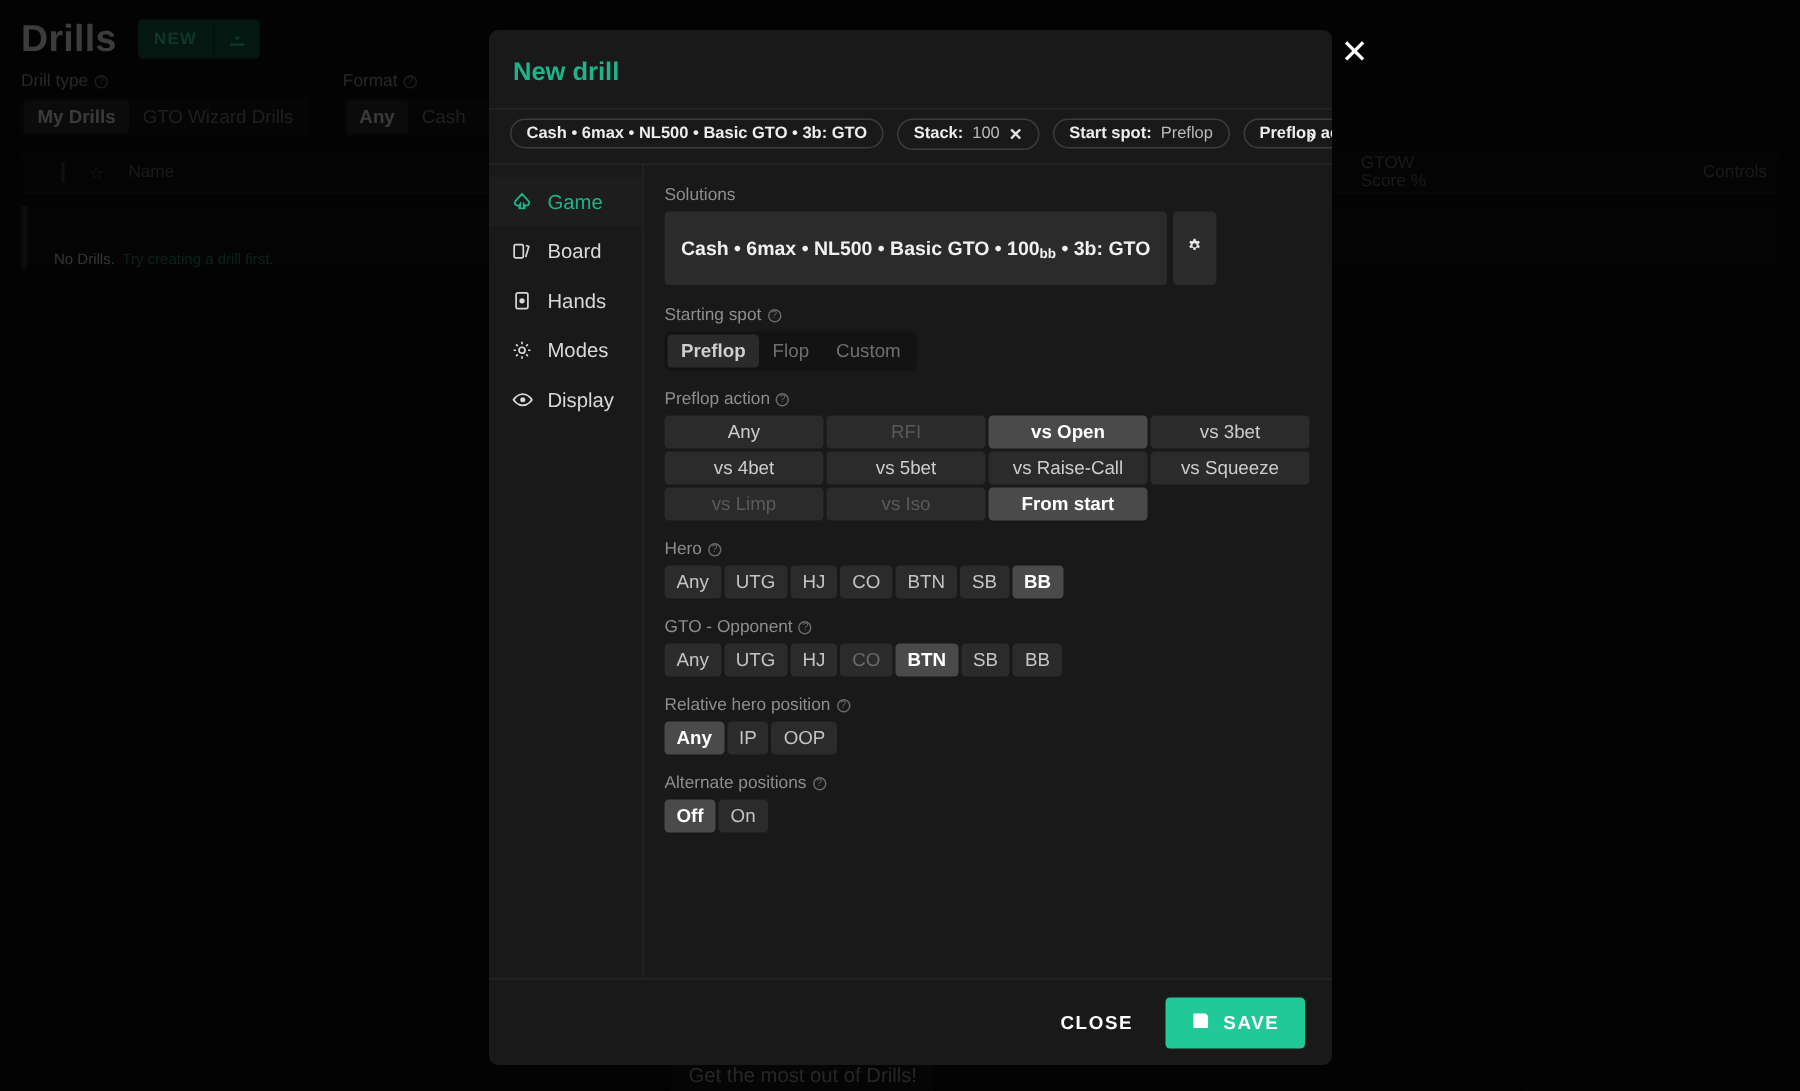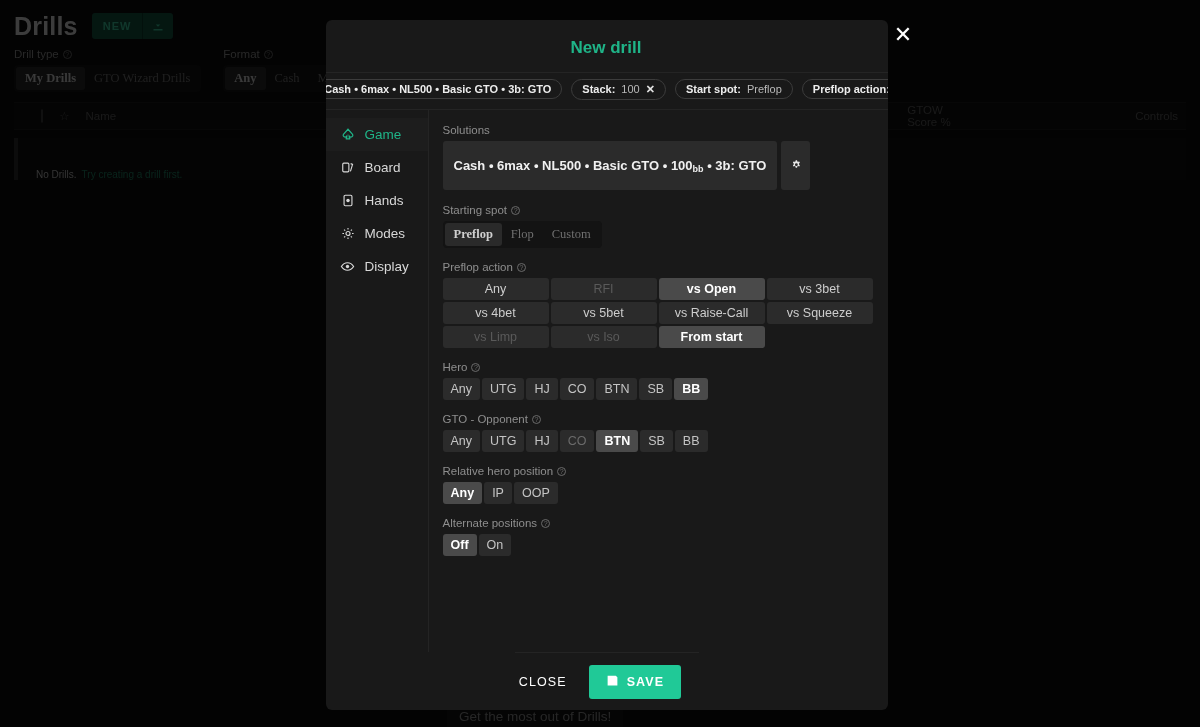--- a/index.html
+++ b/index.html
@@ -17,21 +17,21 @@
   .page-header { display: flex; align-items: center; gap: 14px; padding: 8px 14px 0 14px; height: 44px; }
   .page-title { font-size: 25px; font-weight: bold; color: #d8d8d8; letter-spacing: .2px; }
   .new-btn { display: flex; align-items: center; height: 26px; background: #14533f; border-radius: 3px; overflow: hidden; }
   .new-btn .lbl { font-size: 11px; font-weight: bold; letter-spacing: 1px; color: #39c59a; padding: 0 11px; }
   .new-btn .sep { width: 1px; height: 26px; background: #0d3c2d; }
   .new-btn .ico { padding: 0 9px; color: #39c59a; display: flex; align-items: center; }
 
   .filters { display: flex; padding: 4px 14px 0 14px; gap: 0; }
   .filter-group { margin-right: 22px; }
   .filter-label { font-size: 11px; color: #5c5c5c; display: flex; align-items: center; gap: 4px; margin-bottom: 4px; }
-  .seg { display: inline-flex; background: #131313; border-radius: 4px; padding: 2px; font-family: Liberation Serif, serif; }
+  .seg { display: inline-flex; background: #131313; border-radius: 4px; padding: 2px; }
   .seg button {
     font-family: inherit; font-size: 12.5px; border: 0; background: transparent;
     color: #6f6f6f; padding: 4px 9px; border-radius: 3px; cursor: pointer; white-space: nowrap;
   }
   .seg button.sel { background: #2a2a2a; color: #cfcfcf; font-weight: bold; }
 
   .table-head {
     display: flex; align-items: center; height: 28px; margin: 10px 14px 0 14px;
     background: #101010; border-top: 1px solid #1a1a1a; border-bottom: 1px solid #1a1a1a;
     font-size: 11.5px; color: #5a5a5a;
@@ -49,21 +49,21 @@
     gap: 8px; background: #121212; padding: 0 12px; font-size: 13.5px; color: #8a8a8a; flex-direction: column;
   }
   .toast .badge { width: 15px; height: 15px; background: #2b4f46; border-radius: 2px; }
   .toast a { color: #8a8a8a; text-decoration: underline; }
   .toast .x { color: #9a9a9a; font-size: 14px; margin-left: 6px; cursor: pointer; }
 
   
   .scrim { position: absolute; inset: 0; background: rgba(0,0,0,.72); }
   .modal {
     position: absolute; left: 326px; top: 20px; width: 562px; height: 690px;
-    background: #191919; border-radius: 6px; display: flex; flex-direction: column; overflow: hidden; align-items: center;
+    background: #191919; border-radius: 6px; display: flex; flex-direction: column; overflow: hidden;
   }
   .modal-close {
     position: absolute; left: 890px; top: 22px; width: 26px; height: 26px; color: #fff;
     font-size: 22px; line-height: 26px; text-align: center; cursor: pointer;
   }
   .modal-title { padding: 18px 18px 14px 16px; font-size: 17px; font-weight: bold; color: #1fb488; }
 
   .chipbar {
     position: relative; display: flex; align-items: center; gap: 9px;
     padding: 6px 14px 10px 14px; border-top: 1px solid #242424; border-bottom: 1px solid #242424;
@@ -123,21 +123,21 @@
   }
   .pbtn.sel { background: #4a4a4a; color: #fff; font-weight: bold; }
   .pbtn.dim { color: #6a6a6a; }
 
   .modal-foot {
     border-top: 1px solid #242424; height: 58px; display: flex; align-items: center;
     justify-content: flex-end; gap: 18px; padding-right: 18px;
   }
   .close-btn {
     font-family: inherit; background: transparent; border: 0; color: #fff; font-size: 12.5px;
-    font-weight: normal; letter-spacing: 1.1px; cursor: pointer; padding: 8px 4px;
+    font-weight: bold; letter-spacing: 1.1px; cursor: pointer; padding: 8px 4px;
   }
   .save-btn {
     font-family: inherit; background: #20c997; border: 0; border-radius: 3px; color: #fff;
     font-size: 12.5px; font-weight: bold; letter-spacing: 1.1px; height: 34px; padding: 0 17px;
     display: flex; align-items: center; gap: 8px; cursor: pointer;
   }
 </style>
 </head>
 <body>
 

